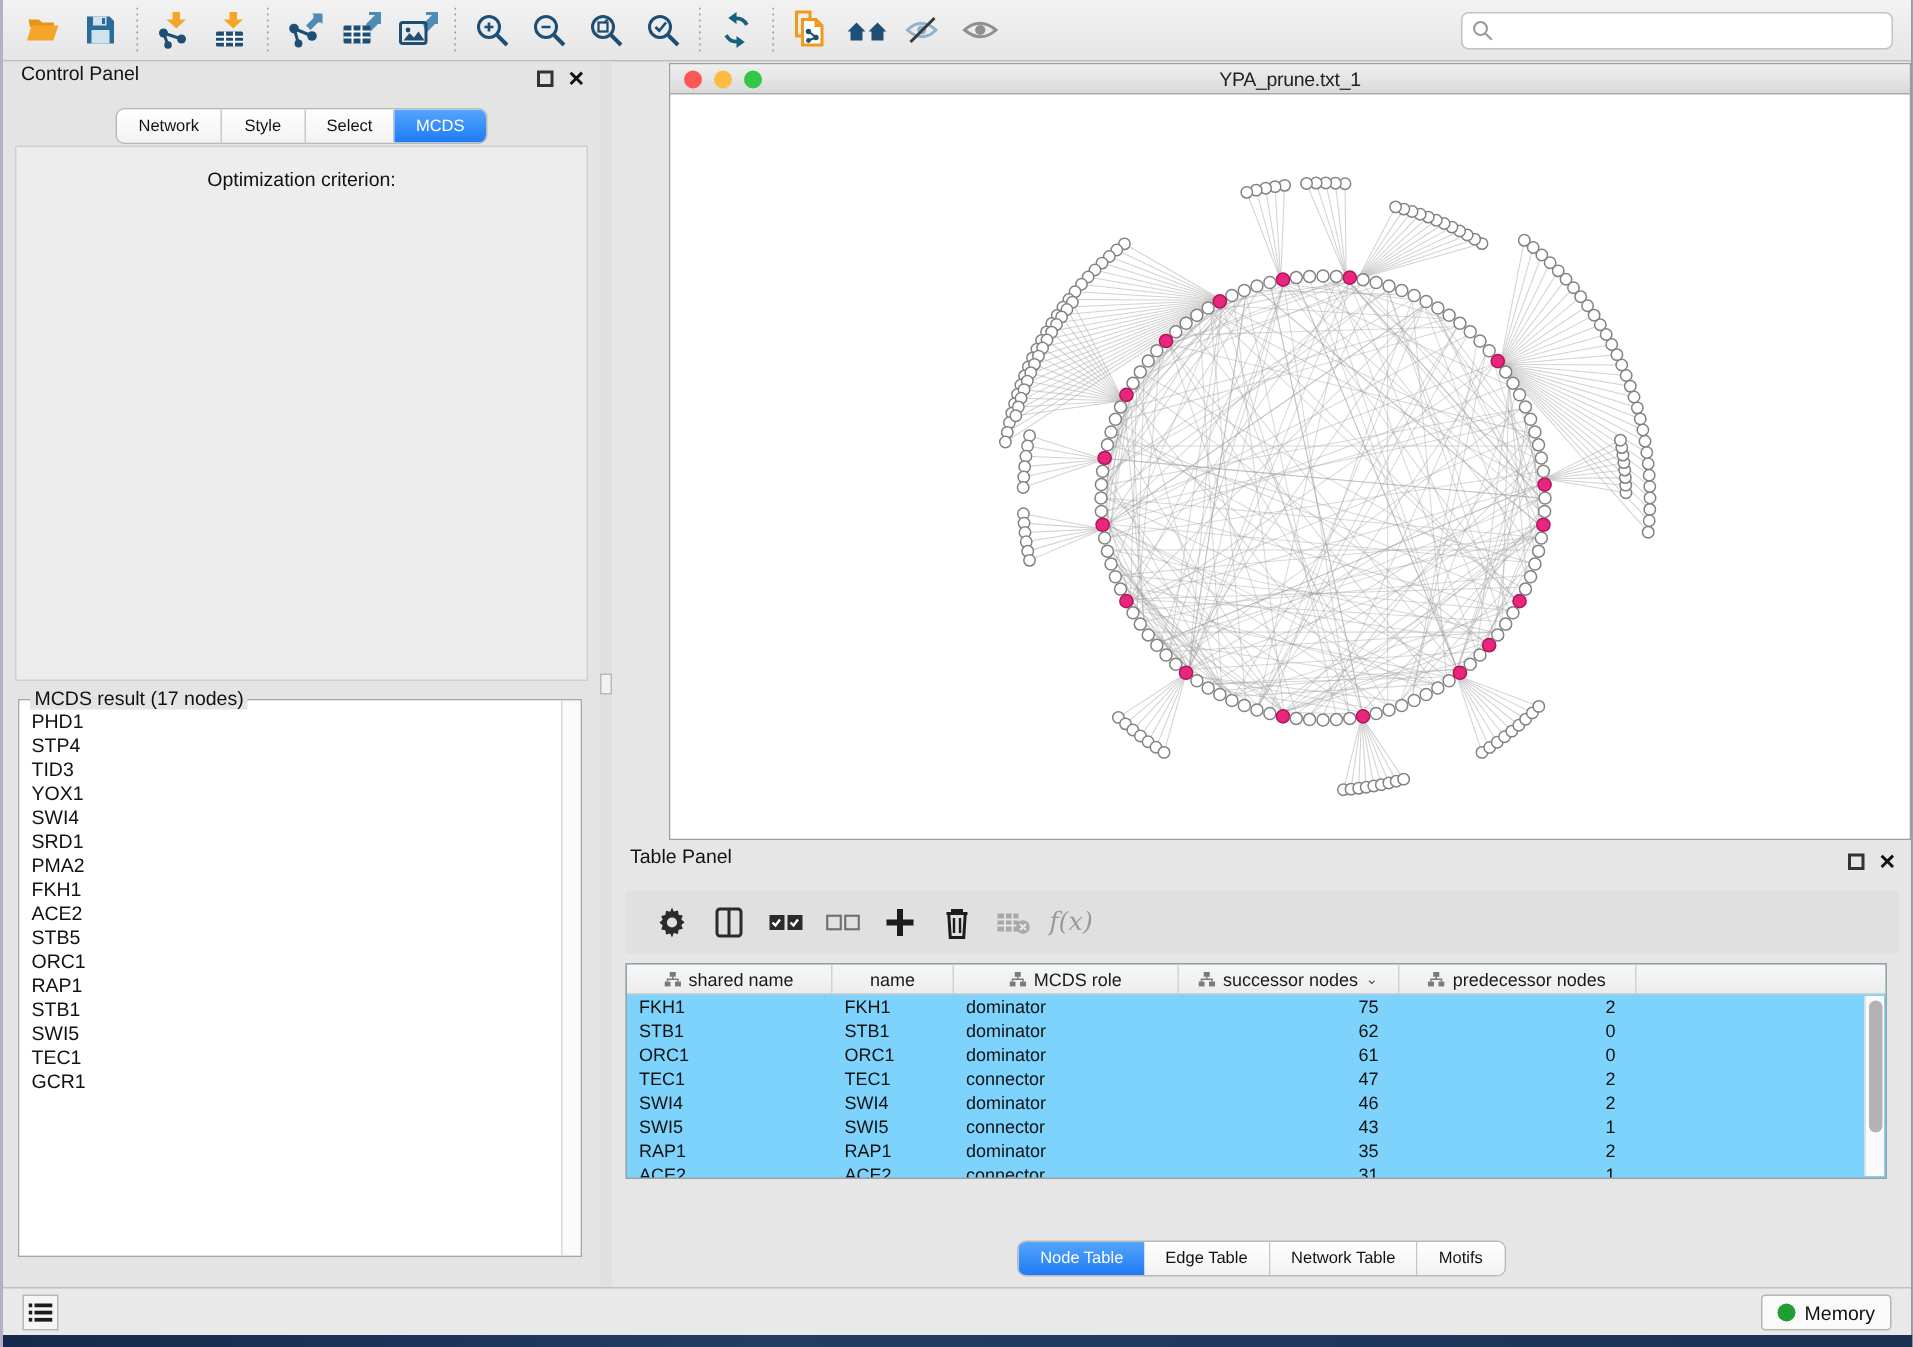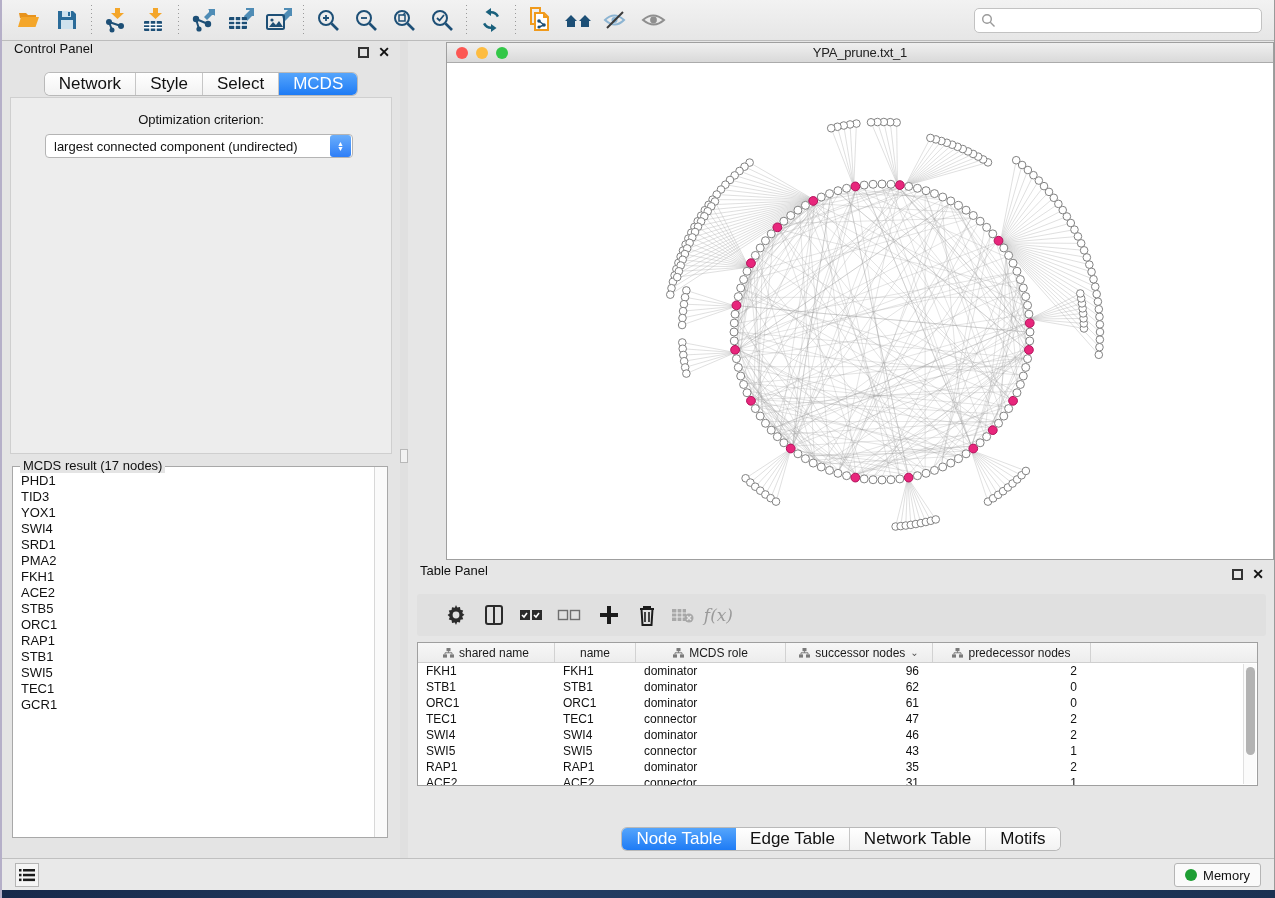--- a/index.html
+++ b/index.html
@@ -29,21 +29,21 @@
   .panel-titlebar { position:relative; height:26px; display:flex; align-items:flex-start;
     padding:0 12px; }
   .panel-title { font-size:13px; color:#111; }
   .panel-winbtns { position:absolute; right:10px; top:6px; display:flex; gap:9px; align-items:center; }
   .float-btn { width:11px; height:11px; border:2px solid #333; background:transparent; }
   .close-x { font-size:14px; font-weight:bold; color:#111; line-height:11px; }
 
   .seg-row { display:flex; justify-content:center; margin-top:6px; }
   .seg-group { display:flex; border-radius:5px; box-shadow:0 0 0 1px #b9b9b9;
     overflow:hidden; background:#fff; }
-  .seg-btn { padding:3px 14px; font-size:17px; color:#111; background:linear-gradient(#ffffff,#f2f2f2);
+  .seg-btn { padding:3px 14px; font-size:11px; color:#111; background:linear-gradient(#ffffff,#f2f2f2);
     border-right:1px solid #c6c6c6; min-width:56px; text-align:center; height:22px; line-height:16px; }
   .seg-btn:last-child { border-right:none; }
   .seg-btn.sel { color:#fff; border-right:none; }
 
   .inner-panel { position:absolute; left:8px; right:8px; top:56px; height:357px;
     background:#ededed; border:1px solid #cfcfcf; }
   .opt-label { text-align:center; font-size:13px; color:#111; margin-top:14px; }
   .combo { position:absolute; left:34px; right:38px; top:36px; height:24px; background:#fff;
     border:1px solid #b4b4b4; border-radius:4px; display:flex; align-items:center; }
   .combo-text { flex:1; font-size:13px; padding-left:8px; color:#111; white-space:nowrap; }
@@ -78,24 +78,24 @@
     border-bottom:1px solid #ababab; display:flex; align-items:center; justify-content:center; }
   .traffic { position:absolute; left:9px; top:4px; display:flex; gap:8px; }
   .light { width:12px; height:12px; border-radius:50%; }
   .net-title { font-size:13px; color:#222; font-weight:500; letter-spacing:-0.2px; }
   .net-canvas { position:absolute; left:0; right:0; top:21px; bottom:0; background:#fff; overflow:hidden; }
 
   
   .table-panel { position:absolute; left:406px; top:563px; right:0; bottom:32px; background:#e6e6e6; }
   .tp-toolbar { position:absolute; left:9px; right:8px; top:31px; height:42px; background:#e0e0e0;
     border-radius:3px; display:flex; align-items:center; padding-left:12px; gap:0; }
-  .tp-btn { width:38px; height:34px; display:flex; align-items:center; justify-content:flex-end; }
+  .tp-btn { width:38px; height:34px; display:flex; align-items:center; justify-content:center; }
   .fx-label { font-family:"DejaVu Serif", serif; font-style:italic; font-size:17px; color:#9a9a9a; }
 
-  .data-table { position:absolute; left:9px; right:16px; top:79px; bottom:72px; background:#ffffff;
+  .data-table { position:absolute; left:9px; right:16px; top:79px; bottom:72px; background:#7dd3fc;
     border:1px solid #9f9f9f; overflow:hidden; }
   .thead { display:flex; height:20px; background:linear-gradient(#f7f7f7,#ededed);
     border-bottom:1px solid #cfcfcf; }
   .th { display:flex; align-items:center; justify-content:center; gap:5px; font-size:12px;
     color:#1a1a1a; border-right:1px solid #d2d2d2; position:relative; }
   .tr { display:flex; height:16px; align-items:center; }
   .td { font-size:12px; color:#111; padding-left:8px; white-space:nowrap; overflow:hidden; }
   .td.num { text-align:right; padding-right:14px; padding-left:0; }
   .tbl-scroll { position:absolute; right:1px; top:21px; bottom:1px; width:13px; background:#fbfbfb;
     border-left:1px solid #e0e0e0; }
@@ -277,33 +277,27 @@
     <div class="seg-row">
       <div class="seg-group" id="cp-tabs">
           <div class="seg-btn">Network</div>
           <div class="seg-btn">Style</div>
           <div class="seg-btn">Select</div>
           <div class="seg-btn sel" style="background: linear-gradient(rgb(85, 165, 252), rgb(30, 123, 245));">MCDS</div>
         </div>
     </div>
     <div class="inner-panel">
       <div class="opt-label">Optimization criterion:</div>
-      <div class="combo">
-        <span class="combo-text">largest connected component (undirected)</span>
-        <span class="combo-stepper">
-            <span>▲</span>
-            <span>▼</span>
-          </span>
-      </div>
     </div>
     <div class="result-box">
       <span class="result-legend">MCDS result (17 nodes)</span>
       <div class="result-frame"></div>
       <div class="result-list" id="mcds-list">
           <div>PHD1</div>
+          <div>STP4</div>
           <div>TID3</div>
           <div>YOX1</div>
           <div>SWI4</div>
           <div>SRD1</div>
           <div>PMA2</div>
           <div>FKH1</div>
           <div>ACE2</div>
           <div>STB5</div>
           <div>ORC1</div>
           <div>RAP1</div>
@@ -1060,21 +1054,21 @@
               <path d="M5.5 3.2v1.6M2 6.4V4.8h7v1.6" stroke="#7a7a7a" fill="none" stroke-width="1"></path>
             </svg>
             <span>predecessor nodes</span>
           </div>
         </div>
       <div id="tbl-body">
           <div class="tr">
             <div class="td" style="width: 137px;">FKH1</div>
             <div class="td" style="width: 81px;">FKH1</div>
             <div class="td" style="width: 150px;">dominator</div>
-            <div class="td num" style="width: 147px;">96</div>
+            <div class="td num" style="width: 147px;">75</div>
             <div class="td num" style="width: 158px;">2</div>
           </div>
           <div class="tr">
             <div class="td" style="width: 137px;">STB1</div>
             <div class="td" style="width: 81px;">STB1</div>
             <div class="td" style="width: 150px;">dominator</div>
             <div class="td num" style="width: 147px;">62</div>
             <div class="td num" style="width: 158px;">0</div>
           </div>
           <div class="tr">

